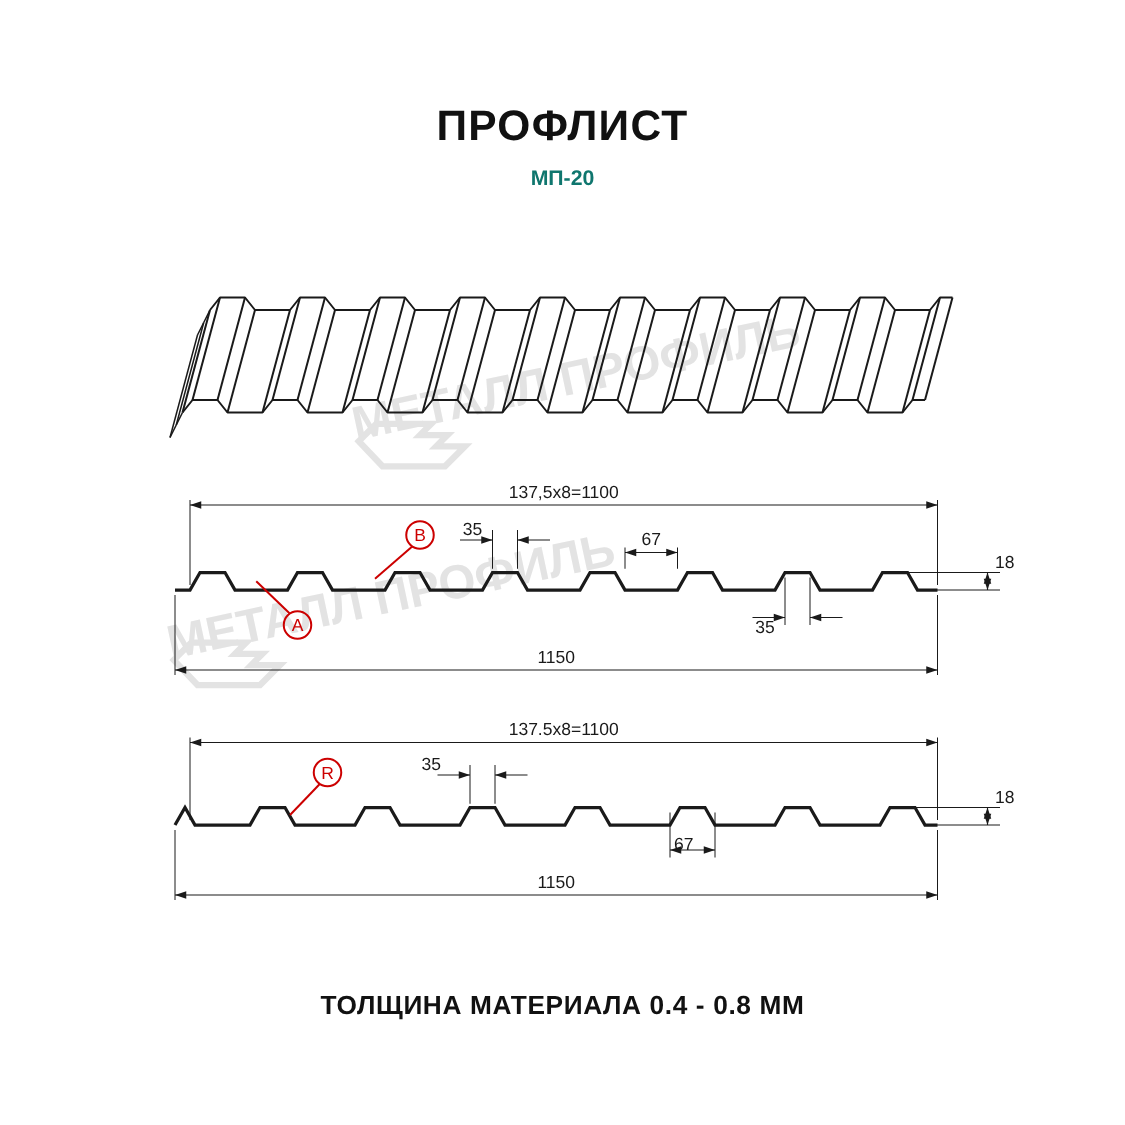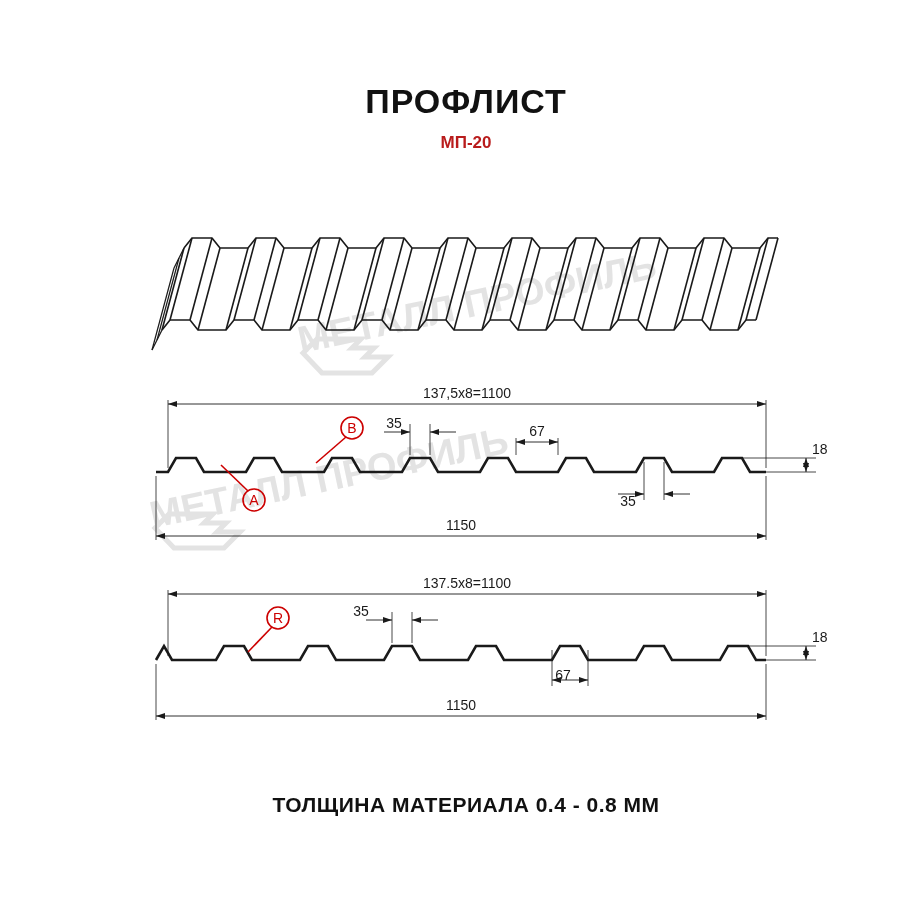--- a/index.html
+++ b/index.html
@@ -11,42 +11,41 @@
     width: 900px;
     height: 900px;
     position: relative;
     font-family: "Liberation Sans", sans-serif;
     color: #1a1a1a;
     overflow: hidden;
   }
   .page {
     position: absolute;
     inset: 0;
-    margin-left: 16px;
   }
   .title {
     position: absolute;
     top: 82px;
     left: 0;
     width: 900px;
     text-align: center;
     font-size: 34px;
     font-weight: bold;
     letter-spacing: 1px;
     color: #111;
   }
   .subtitle {
     position: absolute;
     top: 133px;
     left: 0;
     width: 900px;
     text-align: center;
     font-size: 17px;
     font-weight: bold;
-    color: #b91c1c;
+    color: #0f766e;
   }
   .footnote {
     position: absolute;
     top: 793px;
     left: 0;
     width: 900px;
     text-align: center;
     font-size: 21px;
     font-weight: bold;
     color: #111;

